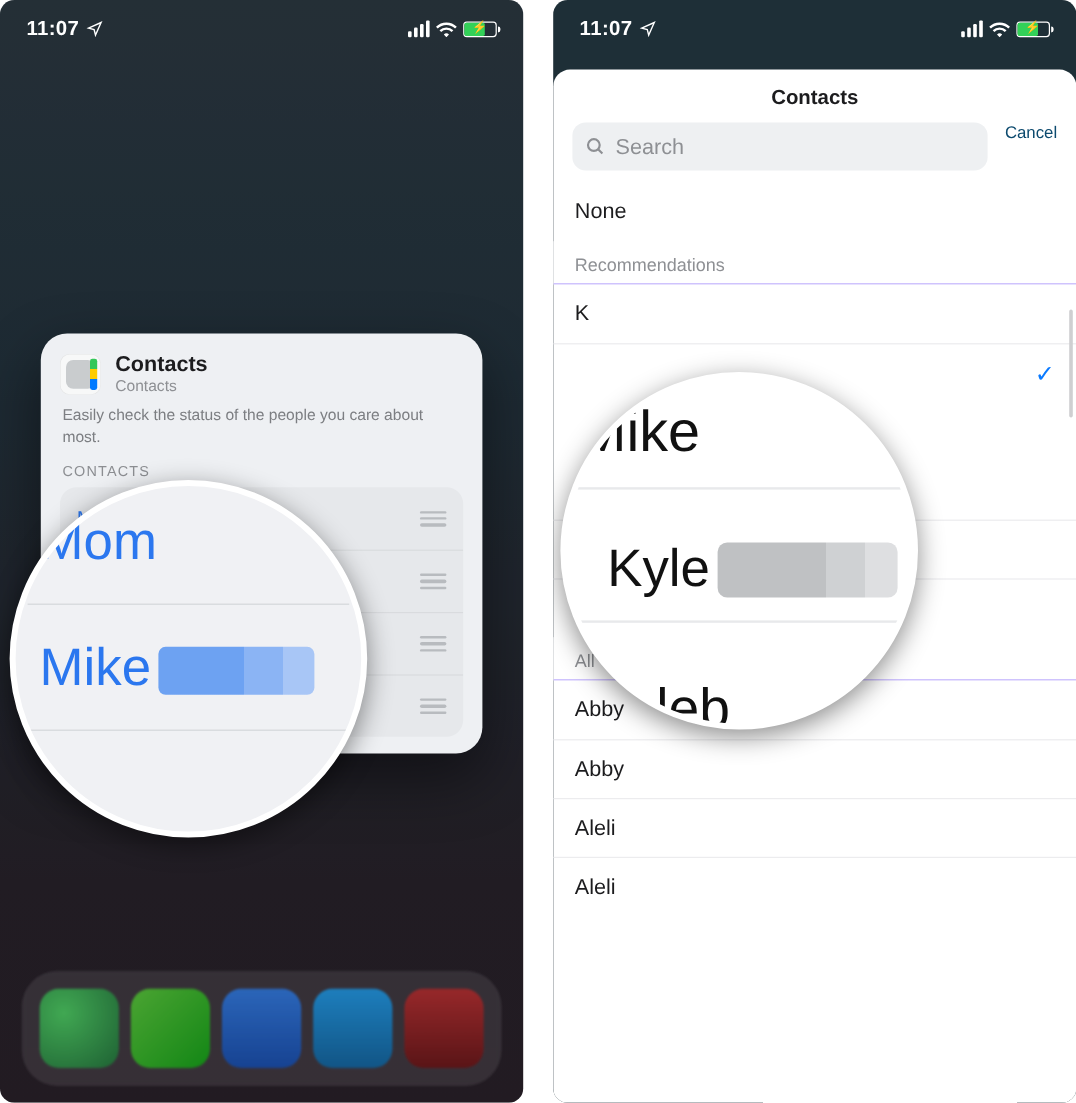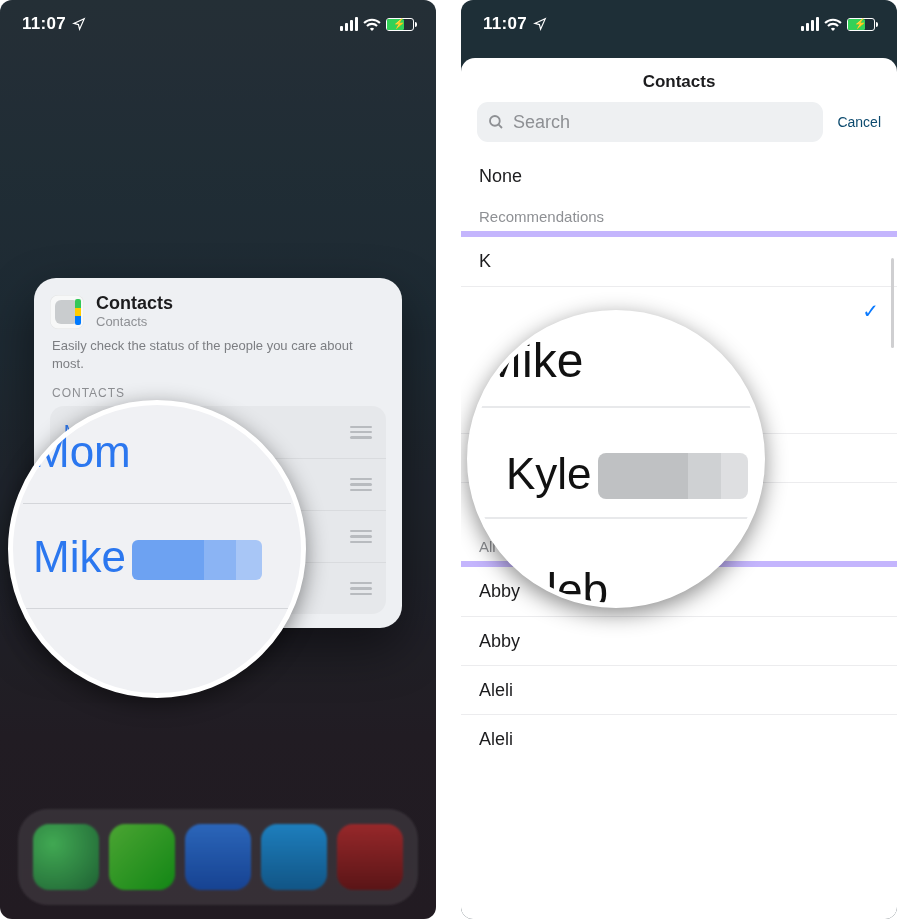--- a/index.html
+++ b/index.html
@@ -111,35 +111,35 @@
 
   
   #right{ background:#1e2f37; }
   .sheet{
     position:absolute; left:0; right:0; top:58px; bottom:0;
     background:#fff; border-radius:14px 14px 0 0;
     display:flex; flex-direction:column;
     z-index:5;
   }
   .sheet-title{ text-align:center; font-size:17px; font-weight:600; color:#1c1c1e; padding:14px 0 10px;}
-  .search-row{ display:flex; align-items:center; gap:14px; padding:0 16px 10px;}
+  .search-row{ display:flex; align-items:flex-start; gap:14px; padding:0 16px 10px;}
   .search{
     flex:1; height:40px; background:#eef0f2; border-radius:11px;
     display:flex; align-items:center; gap:8px; padding:0 10px; color:#8e9094;
   }
   .search svg{ flex:none; }
   .search span{ font-size:18px; }
   .cancel-link{ color:#0c4a6e; font-size:14px; }
 
   .list{ flex:1; overflow:hidden; position:relative; }
   .row{ height:49px; display:flex; align-items:center; padding:0 18px; font-size:18px; color:#1c1c1e;}
   .row + .row{ border-top:1px solid #ececee; }
   .row .chk{ margin-left:auto; color:#0a7aff; font-size:20px; }
   .section-h{ height:36px; display:flex; align-items:flex-end; padding:0 18px 6px;
-    color:#8e9094; font-size:15px; border-bottom:6px solid #c4b5fd; background:#fff;}
+    color:#8e9094; font-size:15px; border-bottom:1px solid #c4b5fd; background:#fff;}
   .scroll-ind{ position:absolute; right:3px; top:106px; width:3px; height:90px;
     background:#cfcfd1; border-radius:2px; }
 
   
   #lensR{ left:6px; top:310px; background:#fff; }
   #lensR .inner{ padding:24px 0 0 34px; }
   #lensR .top-name{ font-size:48px; color:#111; margin-left:-24px; margin-top:-6px;}
   #lensR .mid-row{ margin-top:41px; }
   #lensR .mid-name{ font-size:44px; color:#111; }
   .smudge-g{ display:inline-block; height:46px; width:150px; margin-left:6px;

